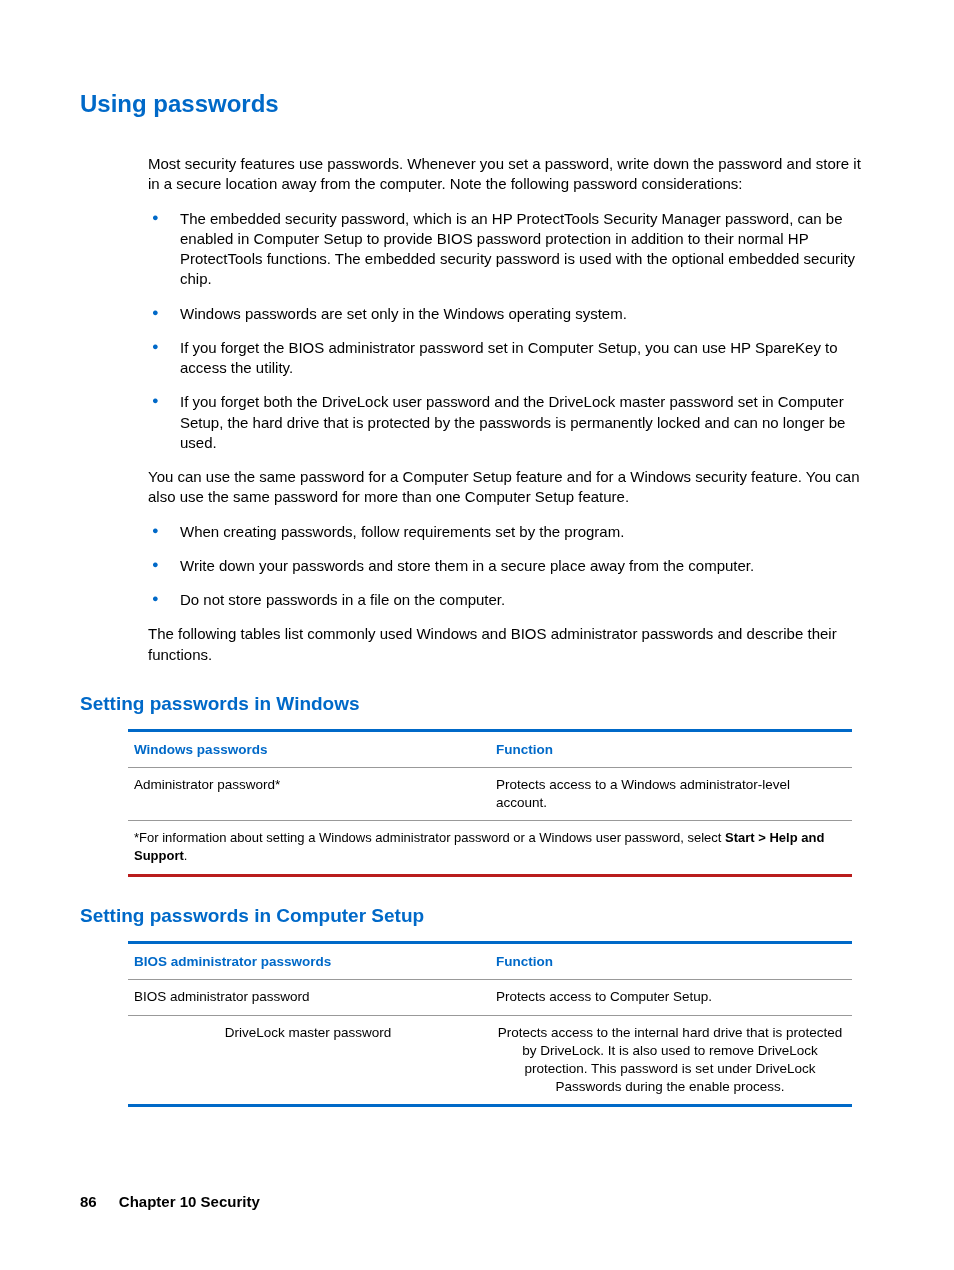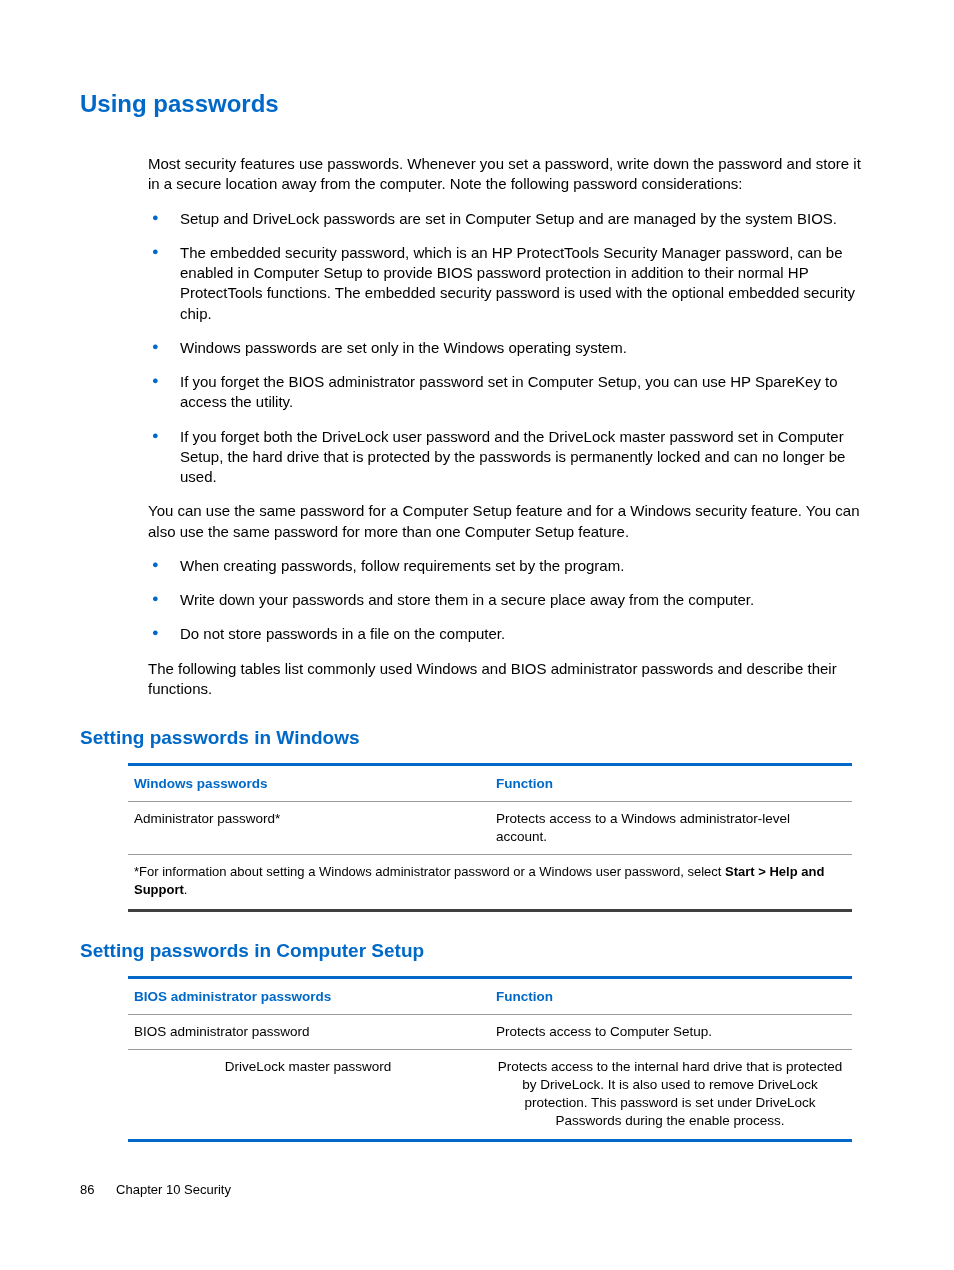--- a/index.html
+++ b/index.html
@@ -61,41 +61,41 @@
     border-bottom: 1px solid #999;
   }
   .tbl td {
     padding: 8px 8px 8px 6px;
     border-bottom: 1px solid #999;
     vertical-align: top;
     line-height: 1.35;
   }
   .tbl tr.last-data td { border-bottom: 3px solid #0069c8; text-align: center; }
   .tbl .footnote-row td {
-    border-bottom: 3px solid #404040;
+    border-bottom: 3px solid #b91c1c;
     font-size: 13px;
     padding: 8px 6px 10px 6px;
   }
   .footer {
     position: absolute;
-    bottom: 73px;
+    bottom: 60px;
     left: 80px;
-    font-size: 13px;
+    font-size: 15px;
+    font-weight: bold;
   }
   .footer .pagenum { margin-right: 18px; }
 </style>
 </head>
 <body>
 
 <h1>Using passwords</h1>
 
 <div class="body-text">
   <p>Most security features use passwords. Whenever you set a password, write down the password and store it in a secure location away from the computer. Note the following password considerations:</p>
   <ul>
-    <li>Setup and DriveLock passwords are set in Computer Setup and are managed by the system BIOS.</li>
     <li>The embedded security password, which is an HP ProtectTools Security Manager password, can be enabled in Computer Setup to provide BIOS password protection in addition to their normal HP ProtectTools functions. The embedded security password is used with the optional embedded security chip.</li>
     <li>Windows passwords are set only in the Windows operating system.</li>
     <li>If you forget the BIOS administrator password set in Computer Setup, you can use HP SpareKey to access the utility.</li>
     <li>If you forget both the DriveLock user password and the DriveLock master password set in Computer Setup, the hard drive that is protected by the passwords is permanently locked and can no longer be used.</li>
   </ul>
   <p>You can use the same password for a Computer Setup feature and for a Windows security feature. You can also use the same password for more than one Computer Setup feature.</p>
   <ul>
     <li>When creating passwords, follow requirements set by the program.</li>
     <li>Write down your passwords and store them in a secure place away from the computer.</li>
     <li>Do not store passwords in a file on the computer.</li>

